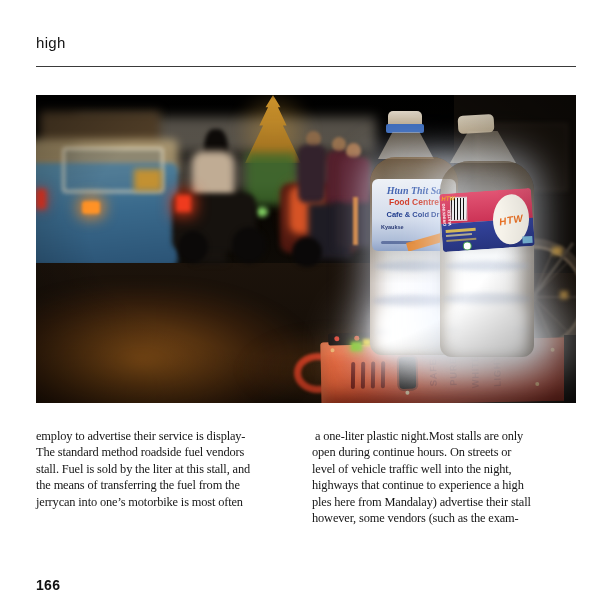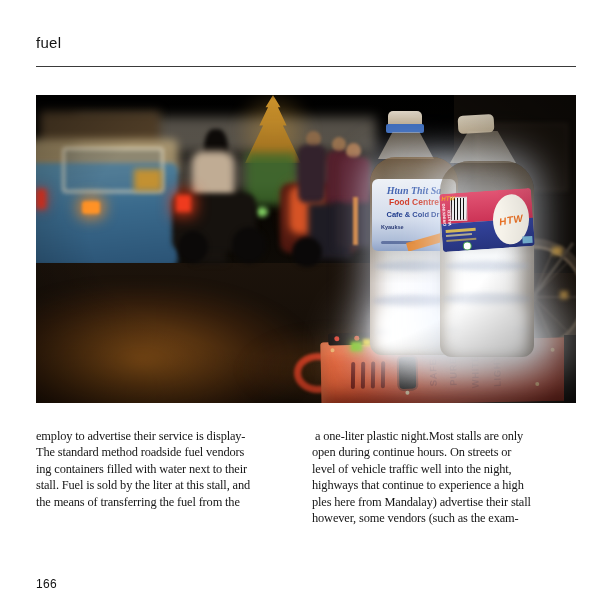--- a/index.html
+++ b/index.html
@@ -156,28 +156,28 @@
   .bloom2{left:8px;top:196px;width:78px;height:48px;}
   .floorbloom{left:330px;top:250px;width:200px;height:40px;filter:blur(8px);
         background:radial-gradient(ellipse,rgba(255,255,255,.55),transparent 70%);}
   .vignette{left:0;top:0;width:540px;height:308px;
         background:radial-gradient(ellipse at 48% 42%,transparent 52%,rgba(0,0,0,.55) 100%);}
   
   .col{position:absolute;top:428px;font-family:"Liberation Serif",serif;font-size:12.4px;
         line-height:16.4px;color:#161616;letter-spacing:-0.15px;}
   .colL{left:36px;} .colR{left:312px;}
   .tl{white-space:pre;}
-  .pagenum{position:absolute;left:36px;top:577px;font-size:12px;font-weight:400;color:#111;letter-spacing:.3px;}
+  .pagenum{position:absolute;left:36px;top:577px;font-size:14px;font-weight:700;color:#111;letter-spacing:.3px;}
 </style>
 </head>
 <body>
 
 <div class="page">
 
-  <div class="hdr">fuel</div>
+  <div class="hdr">high</div>
   <div class="rule"></div>
 
   <div class="photo">
     <div class="base"></div>
     <div class="bldgA"></div>
     <div class="bldgB"></div>
     <div class="bldgC"></div>
     <div class="pagoda-glow"></div>
     <div class="pagoda"></div>
     <div class="greenbldg"></div>
@@ -323,23 +323,23 @@
       <div class="bloom bloom2"></div>
     </div>
 
     <div class="floorbloom"></div>
     <div class="vignette"></div>
   </div>
 
   <div class="col colL">
     <div class="tl">employ to advertise their service is display-</div>
     <div class="tl">The standard method roadside fuel vendors</div>
-    <div class="tl">ing containers filled with water next to their</div>
     <div class="tl">stall. Fuel is sold by the liter at this stall, and</div>
     <div class="tl">the means of transferring the fuel from the</div>
+    <div class="tl">jerrycan into one’s motorbike is most often</div>
   </div>
   <div class="col colR">
     <div class="tl"> a one-liter plastic night.Most stalls are only</div>
     <div class="tl">open during continue hours. On streets or</div>
     <div class="tl">level of vehicle traffic well into the night,</div>
     <div class="tl">highways that continue to experience a high</div>
     <div class="tl">ples here from Mandalay) advertise their stall</div>
     <div class="tl">however, some vendors (such as the exam-</div>
   </div>
 

